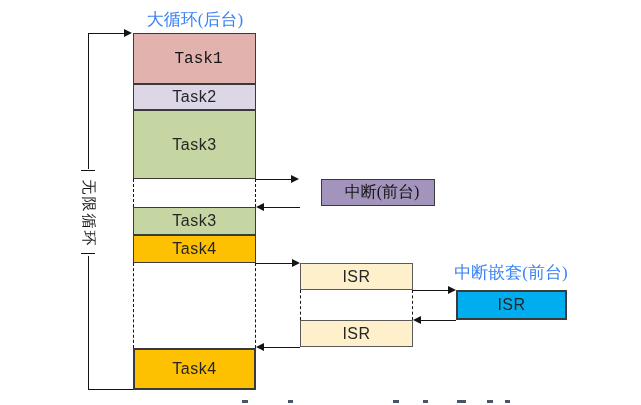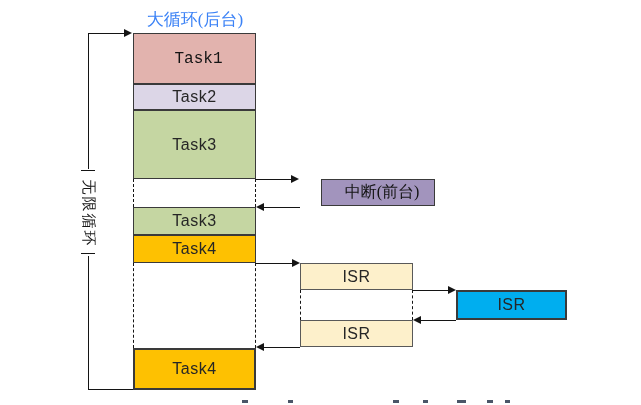--- a/index.html
+++ b/index.html
@@ -102,20 +102,21 @@
 
   <div class="box" style="left: 300px; top: 263px; width: 113px; height: 27px; border-color: rgb(89, 89, 89); background-color: rgb(253, 240, 203);">
     <span>ISR</span>
   </div>
   <div class="box" style="left: 300px; top: 320px; width: 113px; height: 27px; border-color: rgb(89, 89, 89); background-color: rgb(253, 240, 203);">
     <span>ISR</span>
   </div>
   <div class="vdash" style="left:300px; top:290px; height:30px;"></div>
   <div class="vdash" style="left:412px; top:290px; height:30px;"></div>
 
+  <div class="floating-label" style="left:431px; top:261px; width:160px;">中断嵌套(前台)</div>
   <div class="box" style="left: 456px; top: 290px; width: 111px; height: 30px; border-width: 2px; background-color: rgb(0, 174, 239);">
     <span>ISR</span>
   </div>
 
   <div class="hline" style="left:256px; top:179px; width:36px;"></div>
   <div class="ah right" style="left:291px; top:175px;"></div>
 
   <div class="hline" style="left:264px; top:207px; width:36px;"></div>
   <div class="ah left" style="left:256px; top:203px;"></div>
 

